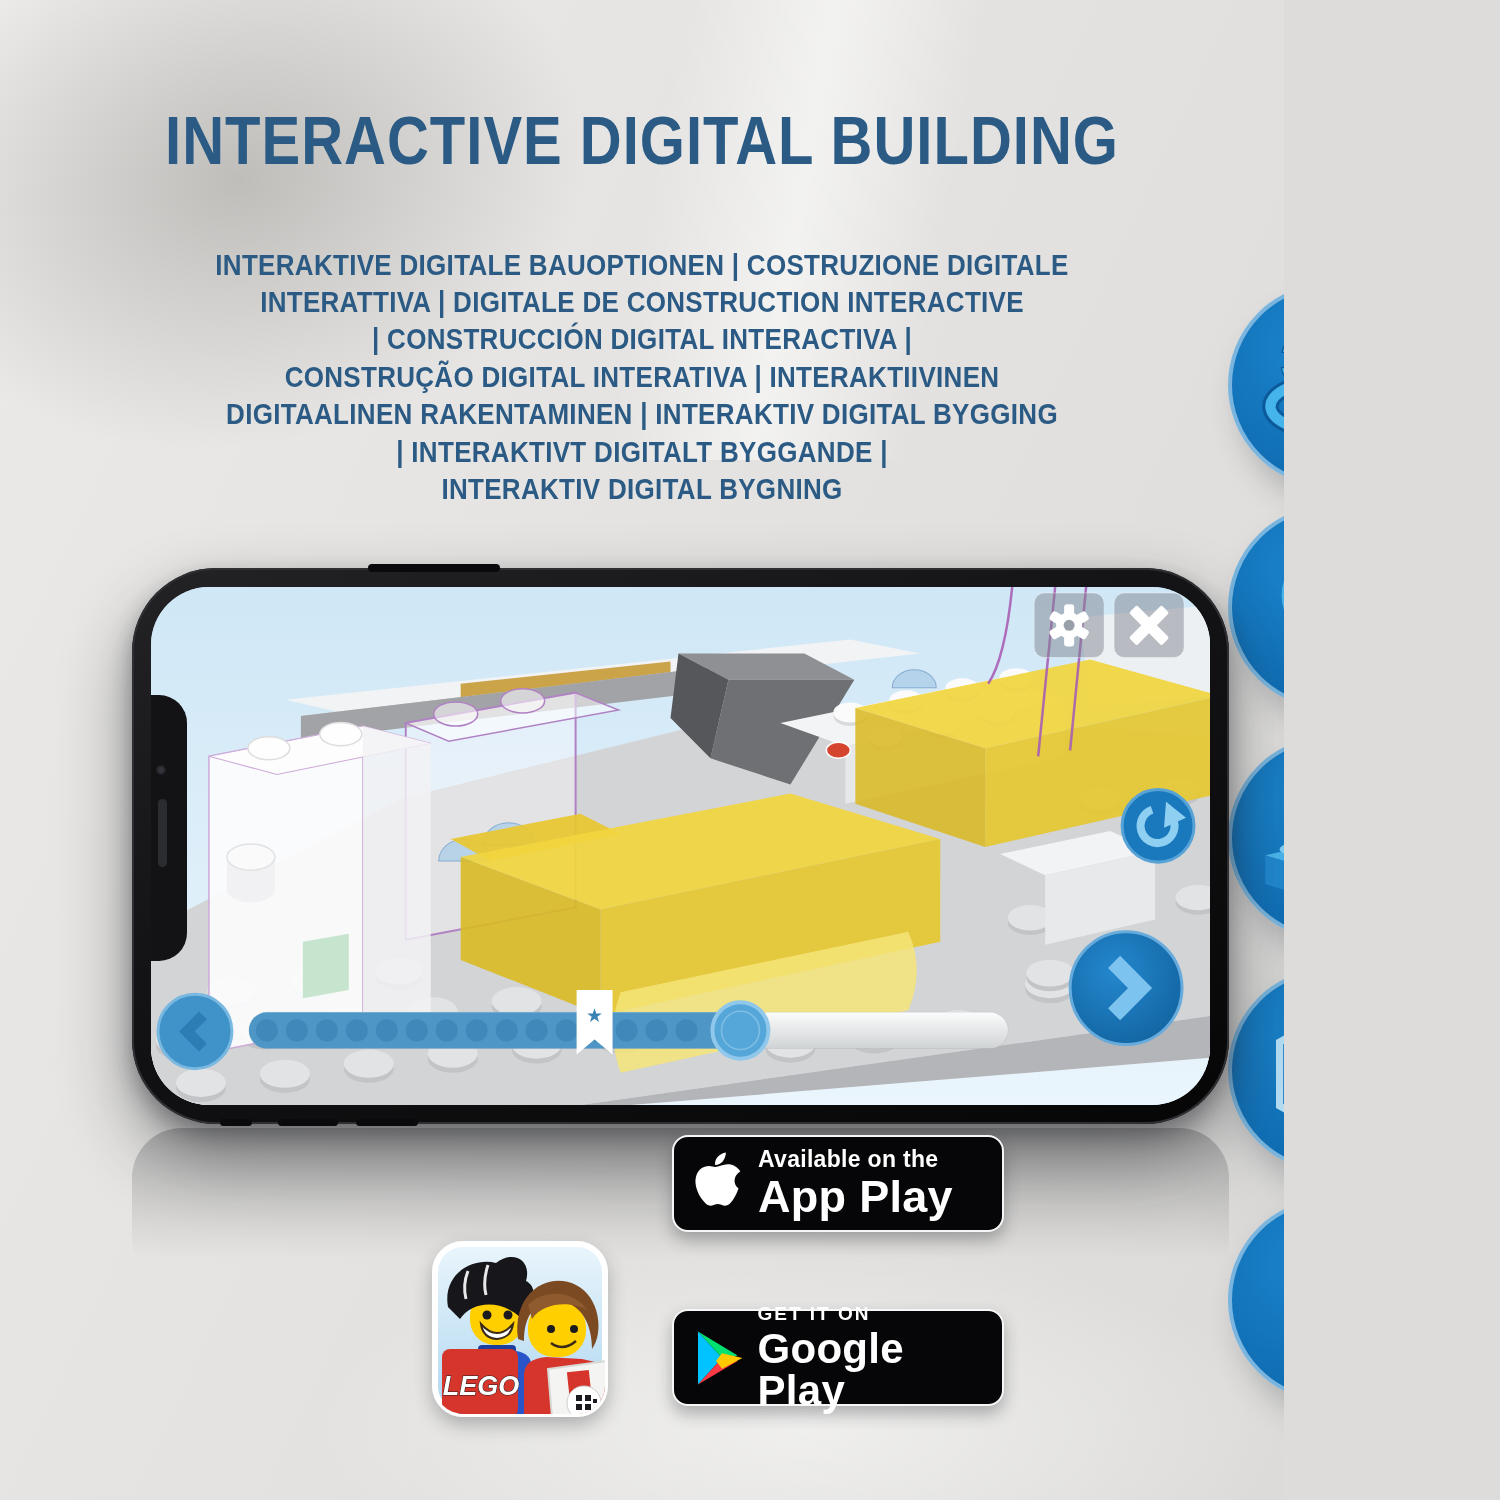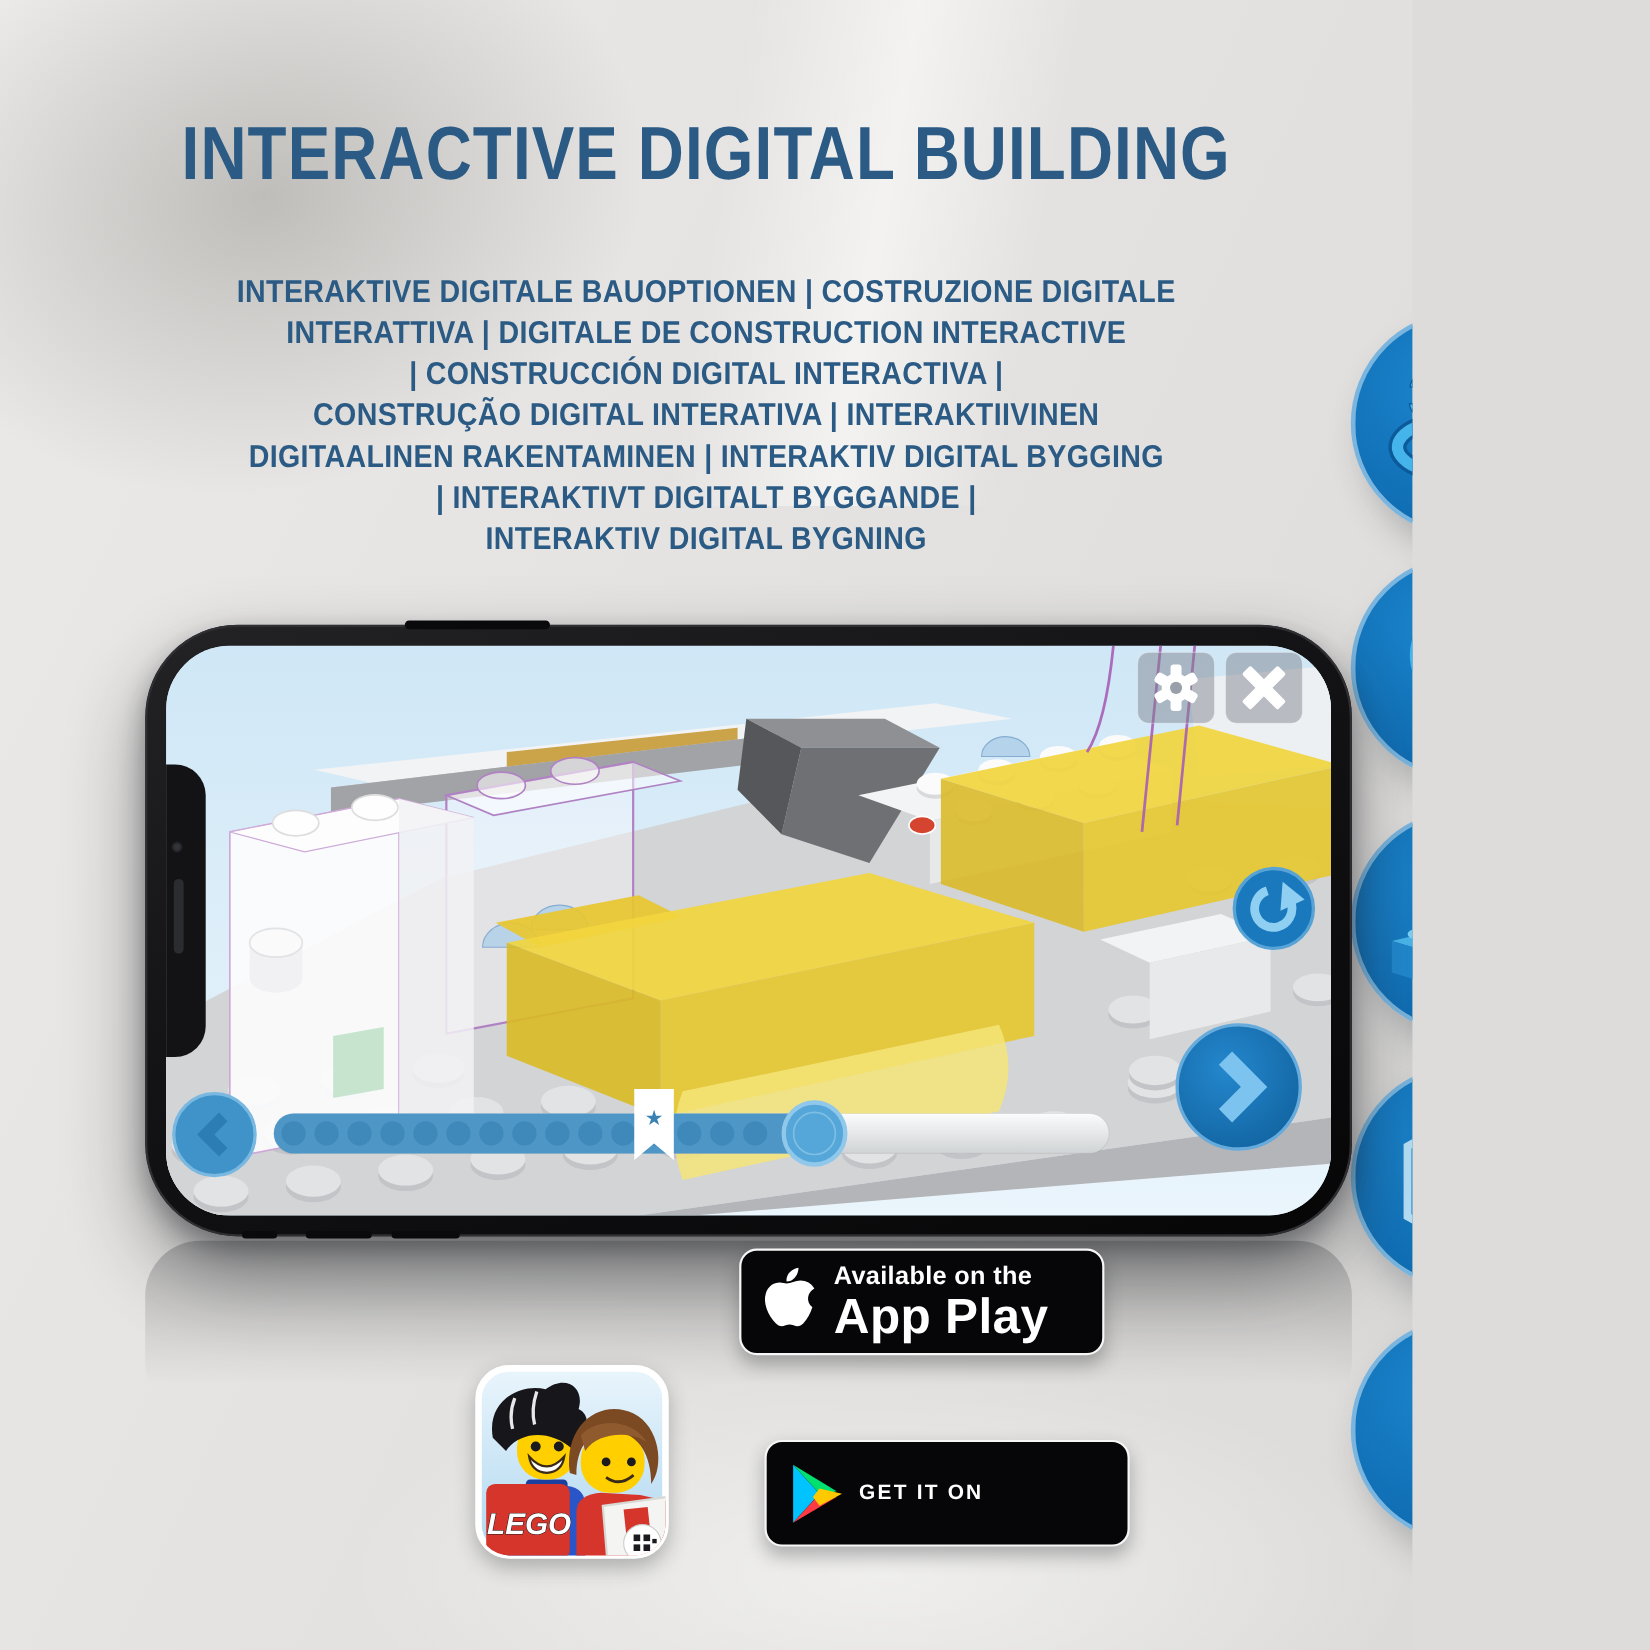--- a/index.html
+++ b/index.html
@@ -49,21 +49,21 @@
   .phone-reflection{position:absolute;left:132px;top:1128px;width:1097px;height:160px;border-radius:50px;
          background:linear-gradient(to bottom,rgba(36,37,41,.26),rgba(36,37,41,0) 82%);}
 
   .app-icon{position:absolute;left:432px;top:1241px;width:176px;height:176px;border-radius:32px;
             box-shadow:0 8px 18px rgba(40,42,48,.3);}
   .store-badge{position:absolute;left:672px;width:332px;height:97px;background:#060608;
                border:2px solid #f6f6f6;border-radius:16px;box-sizing:border-box;
                display:flex;align-items:center;color:#fff;
                box-shadow:0 8px 16px rgba(40,42,48,.32);}
   .store-badge.app-store{top:1135px;}
-  .store-badge.google-play{top:1309px;margin-left:23px;}
+  .store-badge.google-play{top:1309px;}
   .store-icon{width:84px;display:flex;justify-content:center;align-items:center;}
   .store-text{display:flex;flex-direction:column;justify-content:center;line-height:1;}
   .as-tagline{font-size:23px;font-weight:700;letter-spacing:.3px;}
   .as-name{font-size:45px;font-weight:700;letter-spacing:.3px;margin-top:3px;}
   .gp-tagline{font-size:19px;font-weight:700;letter-spacing:2px;}
   .gp-name{font-size:42px;font-weight:700;letter-spacing:.3px;margin-top:5px;}
 </style>
 </head>
 <body>
 
@@ -416,15 +416,16 @@
     <div class="store-icon">
       <svg width="60" height="60" viewBox="0 0 100 100">
         <polygon points="20,6 20,94 60,50" fill="#00c3ff"></polygon>
         <polygon points="20,6 86,46 62,52" fill="#00e070"></polygon>
         <polygon points="20,94 86,55 62,48" fill="#ff3a44"></polygon>
         <polygon points="60,42 94,50 60,68 50,55" fill="#ffc900"></polygon>
       </svg>
     </div>
     <div class="store-text">
       <span class="gp-tagline">GET IT ON</span>
+      <span class="gp-name">Google Play</span>
     </div>
   </div>
 </div>
 
 </body></html>

